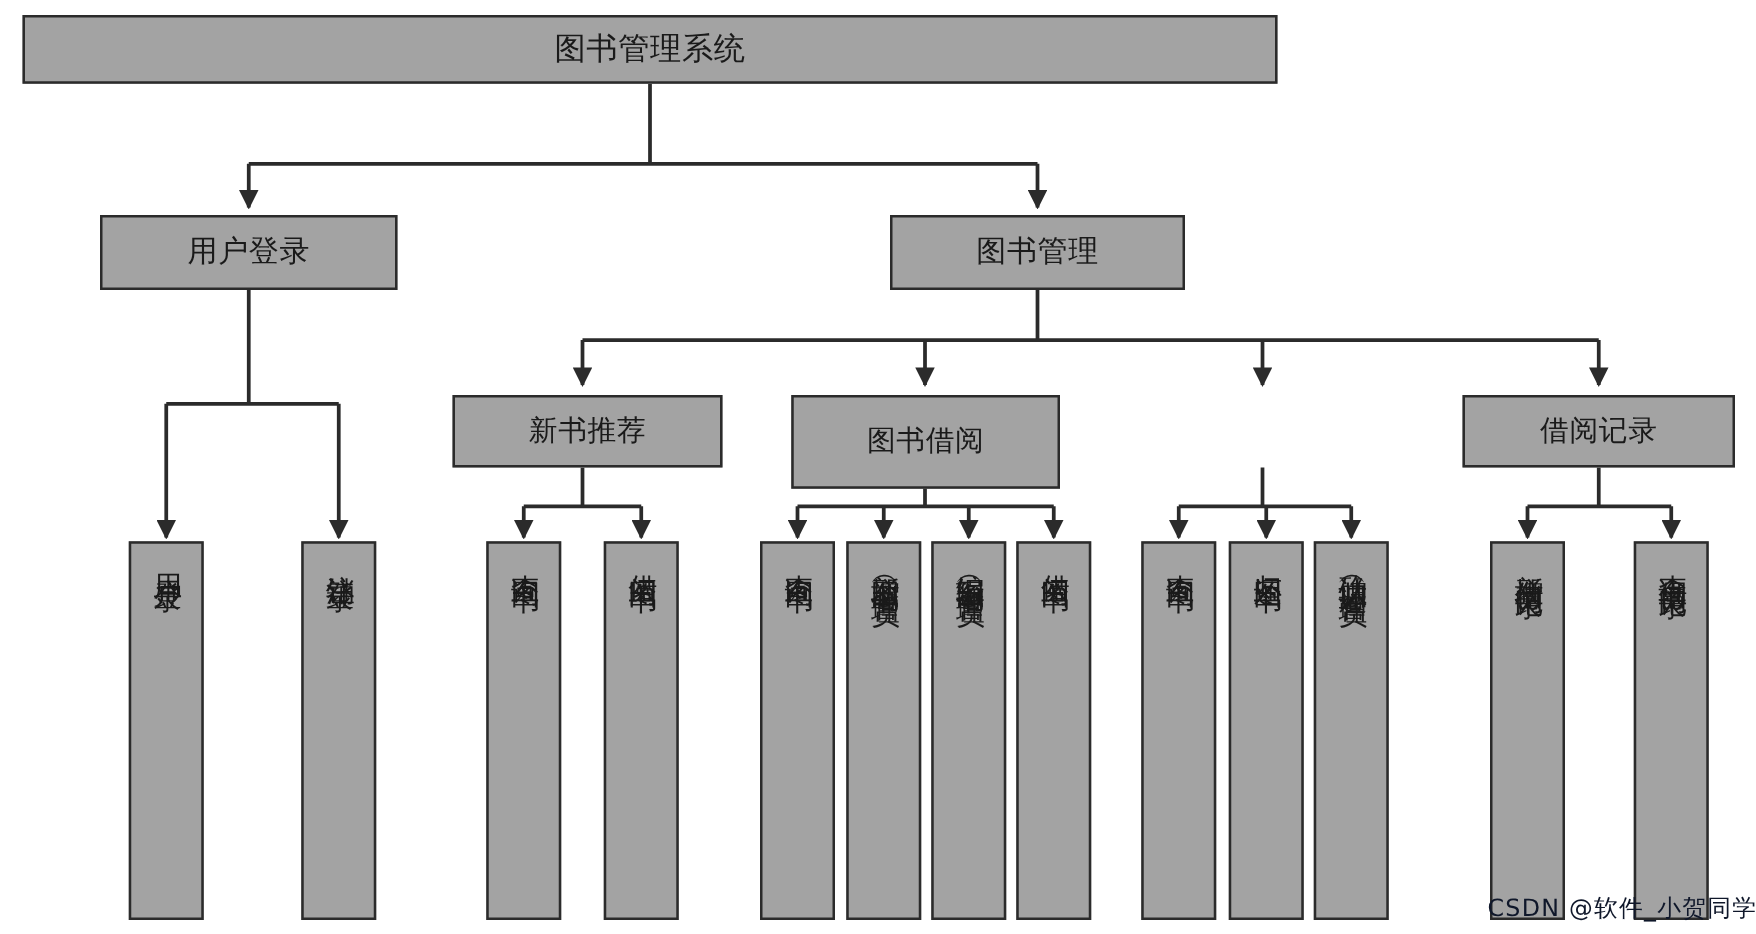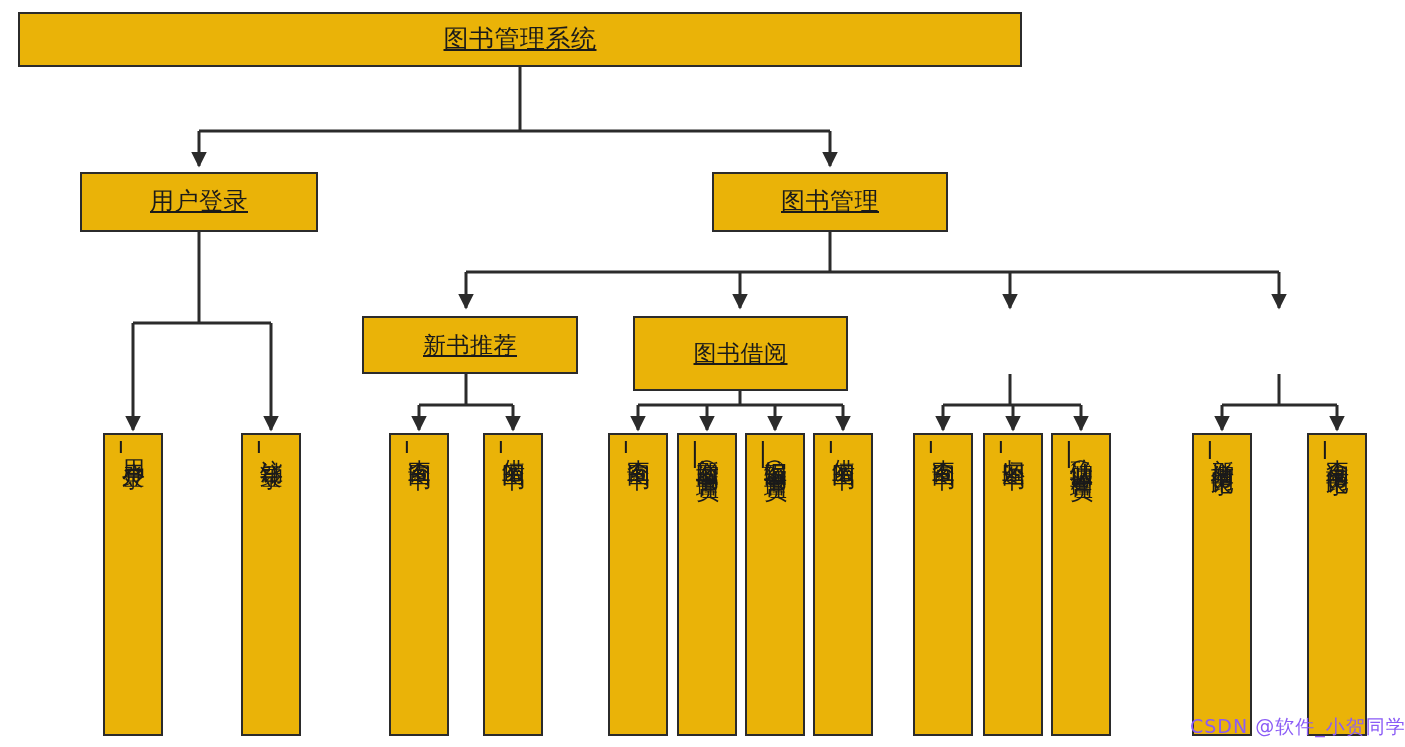--- a/index.html
+++ b/index.html
@@ -22,26 +22,25 @@
     position: absolute;
     left: 0;
     top: 0;
     width: 1405px;
     height: 747px;
   }
   .node {
     position: absolute;
     box-sizing: border-box;
     border: 2.5px solid #2b2b2b;
-    background: #eab308;
+    background: #a3a3a3;
     display: flex;
     align-items: center;
     justify-content: center;
     color: #1a1a1a;
-    text-decoration: underline;
   }
   .node-label {
     display: block;
     text-align: center;
     line-height: 1.06;
     letter-spacing: 0.5px;
     white-space: nowrap;
   }
   
   .node.horiz .node-label {
@@ -57,21 +56,21 @@
     text-orientation: upright;
     line-height: 1.12;
     letter-spacing: 3px;
   }
   #node-root .node-label { font-size: 25px; }
   .level2 .node-label { font-size: 24px; }
   .level3 .node-label { font-size: 23px; }
   .leaf .node-label { font-size: 23px; }
   .watermark {
     position: absolute;
-    color: #8b5cf6;
+    color: #0f172a;
     font-size: 19px;
     letter-spacing: 1px;
     white-space: nowrap;
     pointer-events: none;
   }
 </style>
 </head>
 <body>
 
 <div id="diagram-root">
@@ -140,20 +139,23 @@
 
   <div class="node horiz level3" style="left:362px; top:316px; width:216px; height:58px;">
     <span class="node-label">新书推荐</span>
   </div>
 
   <div class="node horiz level3" style="left:633px; top:316px; width:215px; height:75px;">
     <span class="node-label">图书借阅</span>
   </div>
 
 
+  <div class="node horiz level3" style="left:1170px; top:316px; width:218px; height:58px;">
+    <span class="node-label">借阅记录</span>
+  </div>
 
   <div class="node vert leaf" style="left:103px; top:433px; width:60px; height:303px;">
     <span class="node-label">用户登录</span>
   </div>
   <div class="node vert leaf" style="left:241px; top:433px; width:60px; height:303px;">
     <span class="node-label">注销登录</span>
   </div>
 
   <div class="node vert leaf" style="left:389px; top:433px; width:60px; height:303px;">
     <span class="node-label">查询图书</span>

